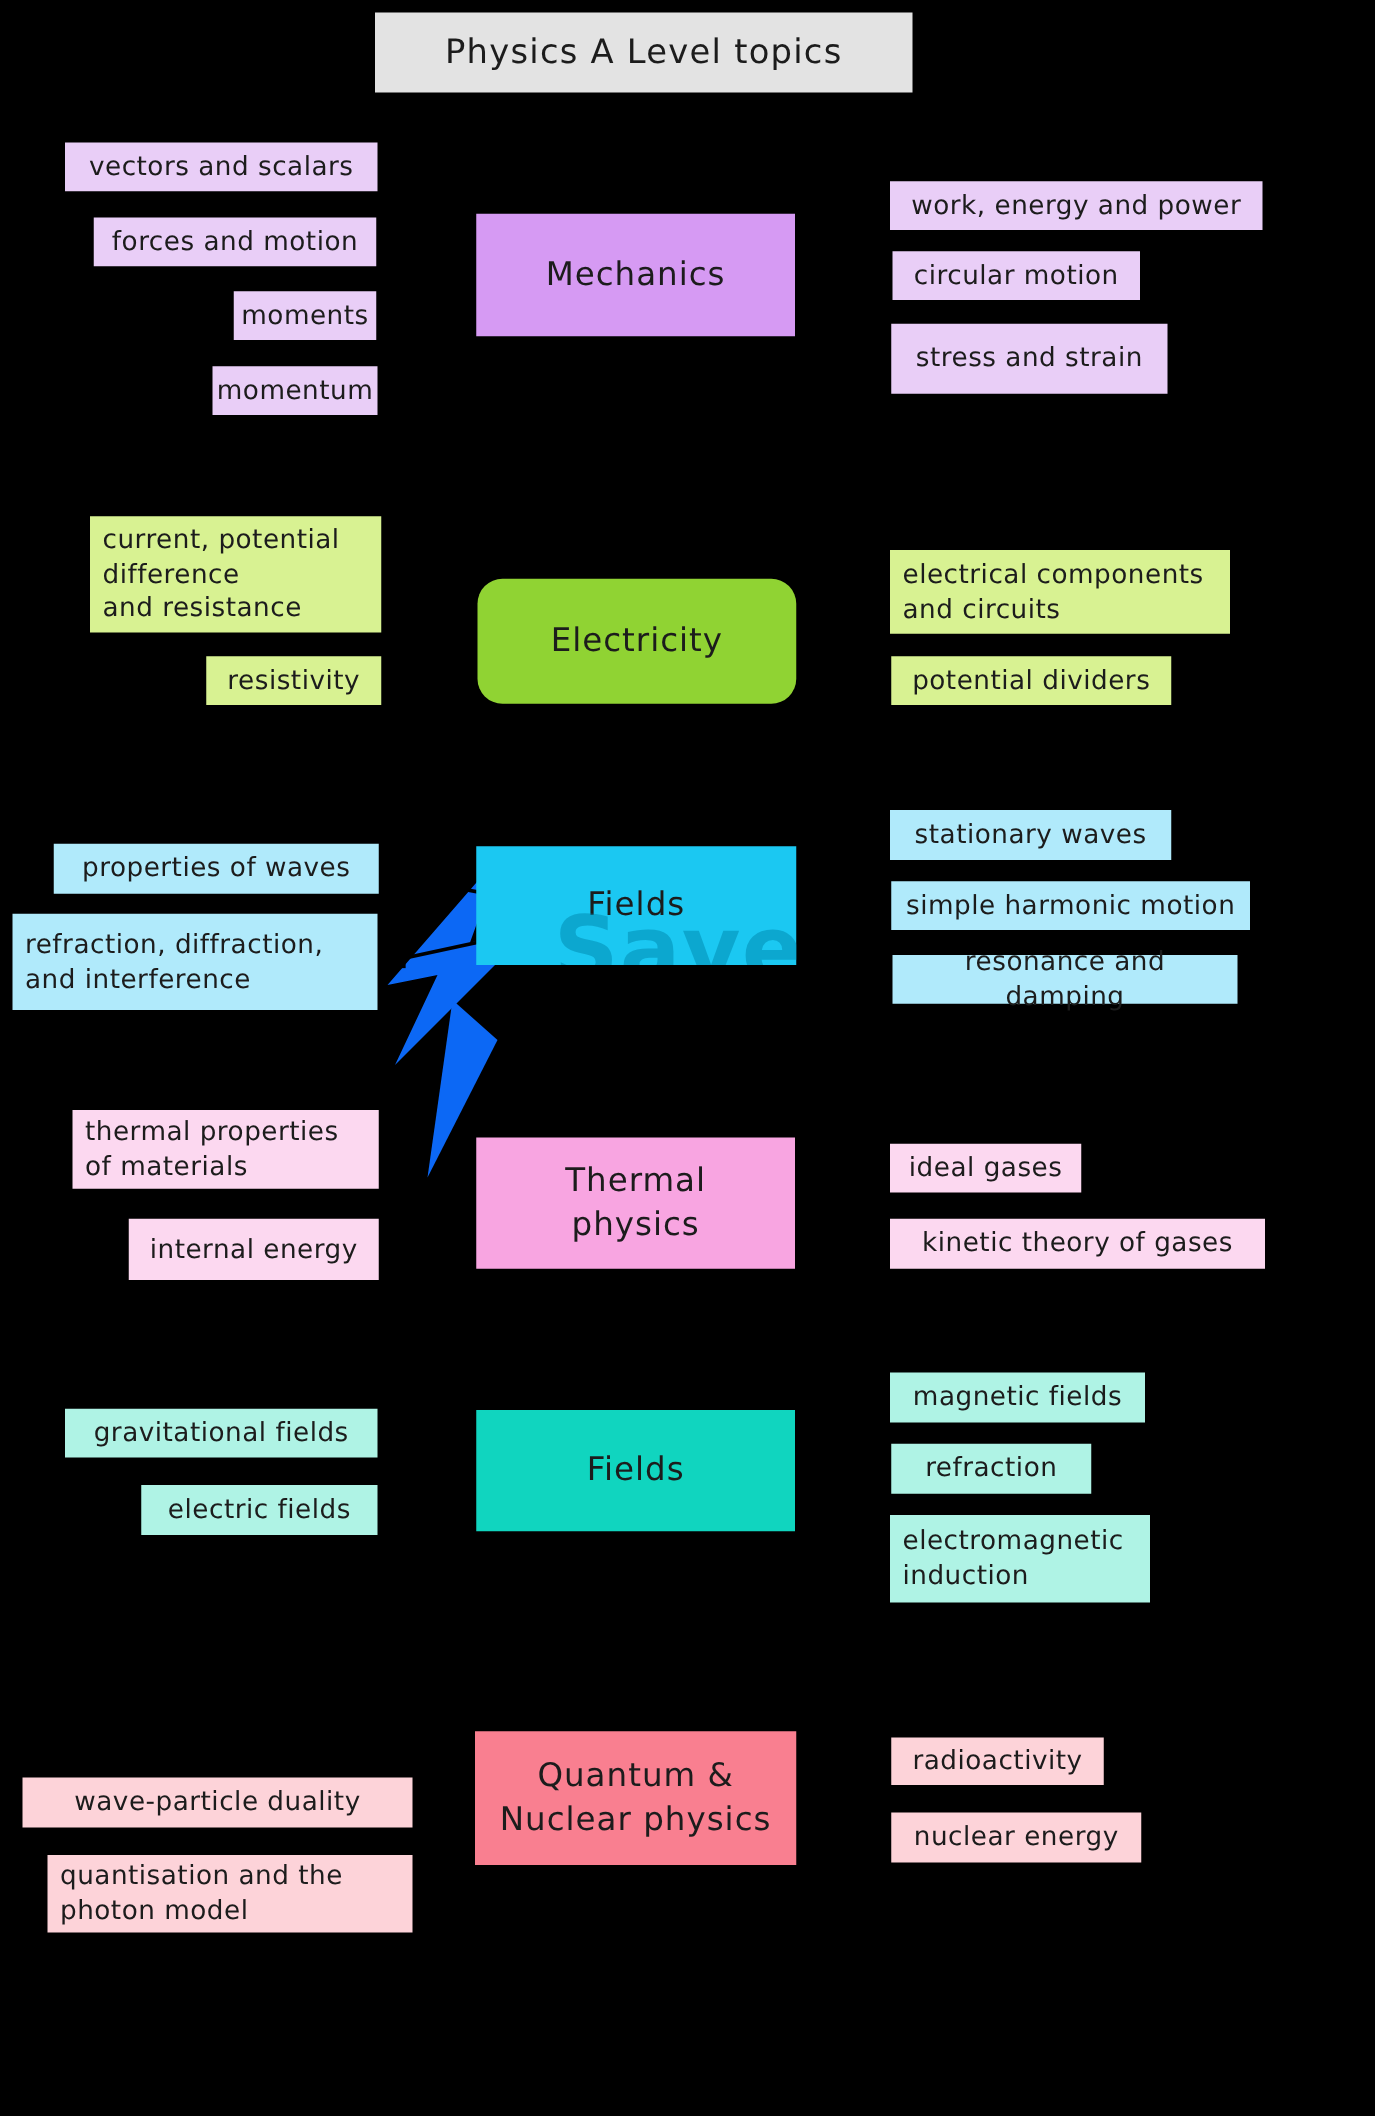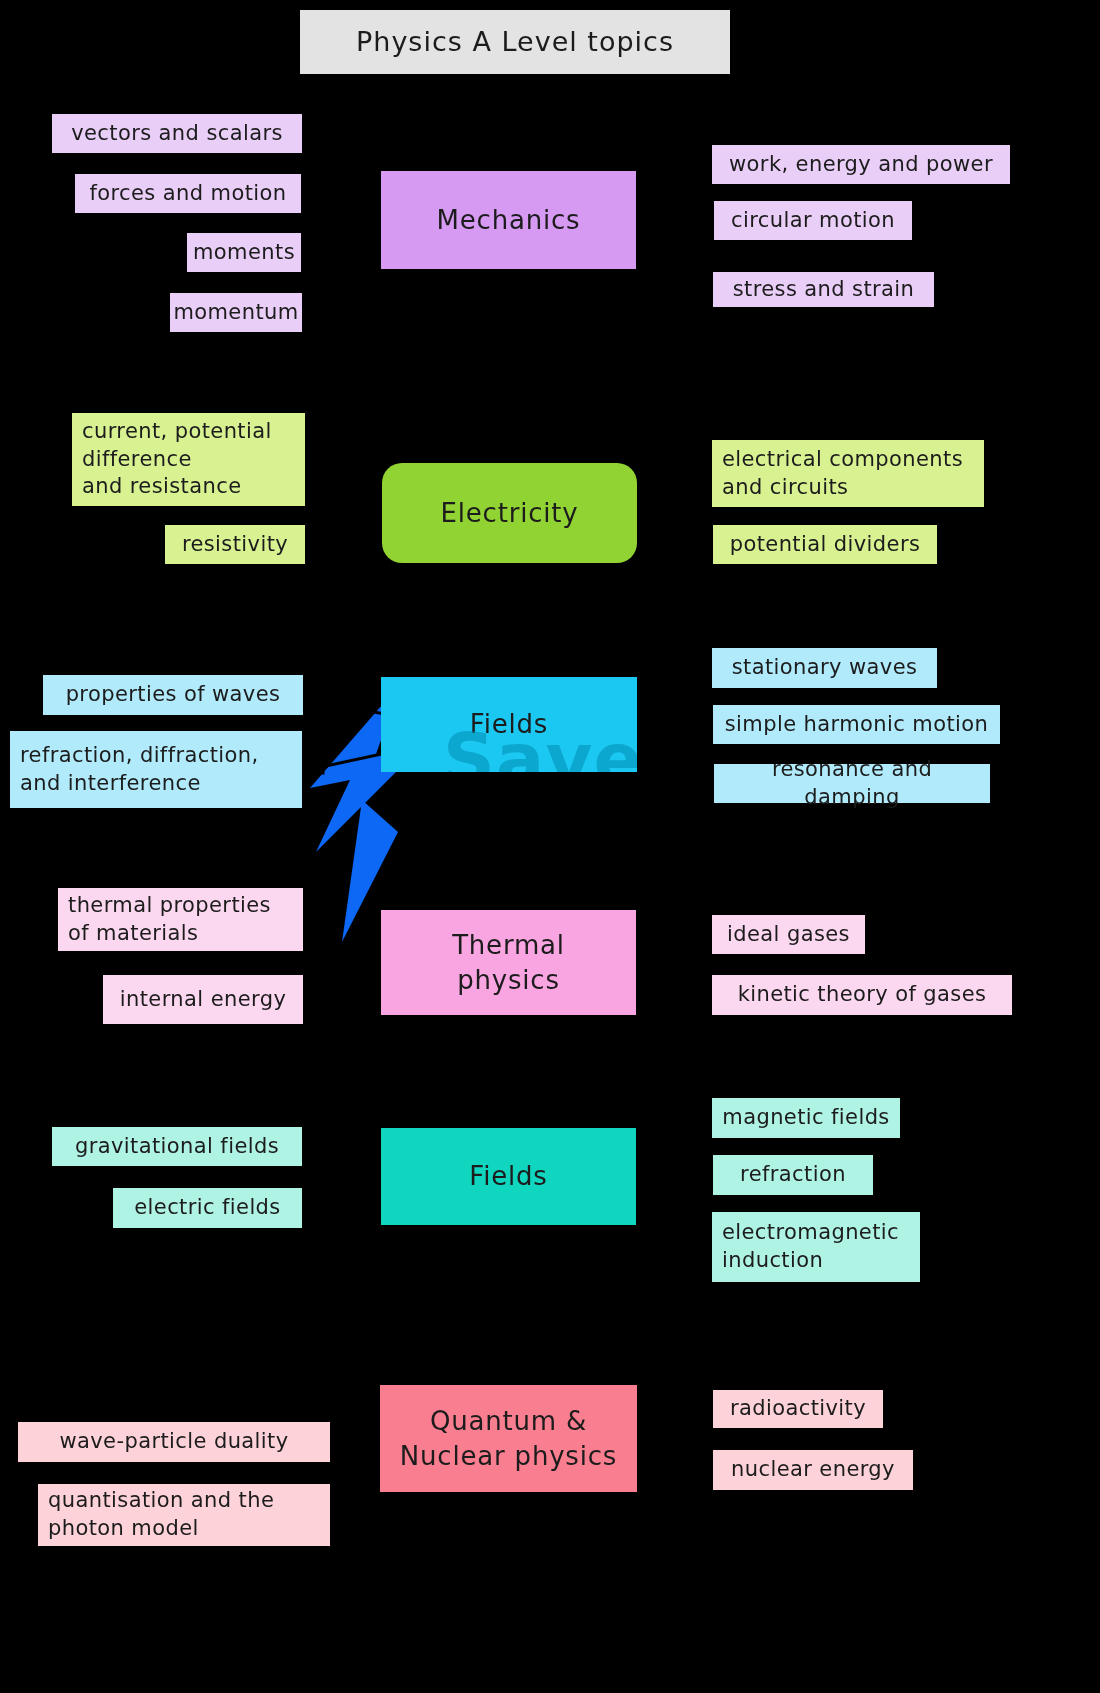--- a/index.html
+++ b/index.html
@@ -26,21 +26,21 @@
   #title{left:300px;top:10px;width:430px;height:64px;font-size:27px;letter-spacing:1px;}
 
   
   #m-c {left:381px;top:171px;width:255px;height:98px;}
   #m-l0{left:52px; top:114px;width:250px;height:39px;}
   #m-l1{left:75px; top:174px;width:226px;height:39px;}
   #m-l2{left:187px;top:233px;width:114px;height:39px;}
   #m-l3{left:170px;top:293px;width:132px;height:39px;}
   #m-r0{left:712px;top:145px;width:298px;height:39px;}
   #m-r1{left:714px;top:201px;width:198px;height:39px;}
-  #m-r2{left:713px;top:272px;width:221px;height:35px;}
+  #m-r2{left:713px;top:259px;width:221px;height:56px;}
 
   
   #e-c {left:382px;top:463px;width:255px;height:100px;}
   #e-l0{left:72px; top:413px;width:233px;height:93px;}
   #e-l1{left:165px;top:525px;width:140px;height:39px;}
   #e-r0{left:712px;top:440px;width:272px;height:67px;}
   #e-r1{left:713px;top:525px;width:224px;height:39px;}
 
   
   #w-c {left:381px;top:677px;width:256px;height:95px;overflow:hidden;}
@@ -62,21 +62,21 @@
   #t-c {left:381px;top:910px;width:255px;height:105px;}
   #t-l0{left:58px; top:888px;width:245px;height:63px;}
   #t-l1{left:103px;top:975px;width:200px;height:49px;}
   #t-r0{left:712px;top:915px;width:153px;height:39px;}
   #t-r1{left:712px;top:975px;width:300px;height:40px;}
 
   
   #f-c {left:381px;top:1128px;width:255px;height:97px;}
   #f-l0{left:52px; top:1127px;width:250px;height:39px;}
   #f-l1{left:113px;top:1188px;width:189px;height:40px;}
-  #f-r0{left:712px;top:1098px;width:188px;height:40px;}
+  #f-r0{left:712px;top:1098px;width:204px;height:40px;}
   #f-r1{left:713px;top:1155px;width:160px;height:40px;}
   #f-r2{left:712px;top:1212px;width:208px;height:70px;}
 
   
   #q-c {left:380px;top:1385px;width:257px;height:107px;}
   #q-l0{left:81px; top:1365px;width:225px;height:39px;}
   #q-l1{left:18px; top:1422px;width:312px;height:40px;}
   #q-l2{left:38px; top:1484px;width:292px;height:62px;}
   #q-r0{left:713px;top:1390px;width:170px;height:38px;}
   #q-r1{left:713px;top:1450px;width:200px;height:40px;}

